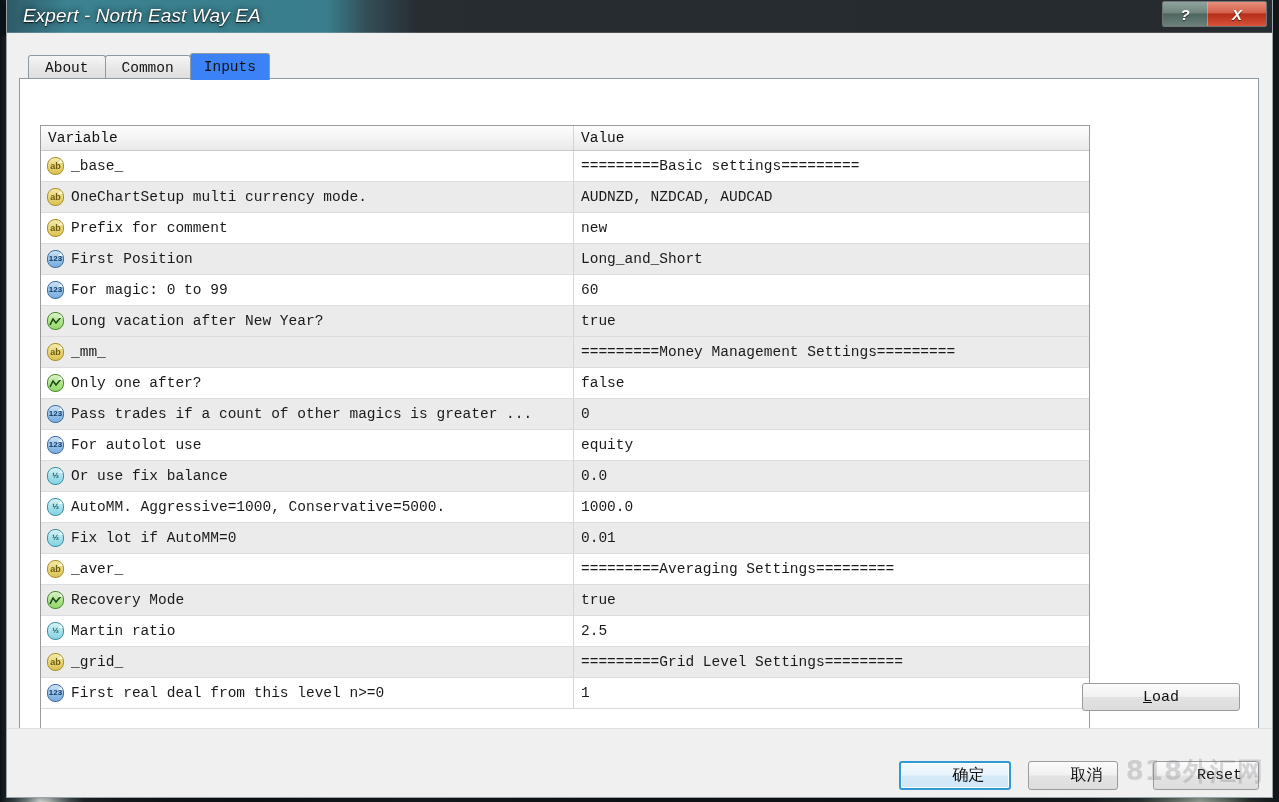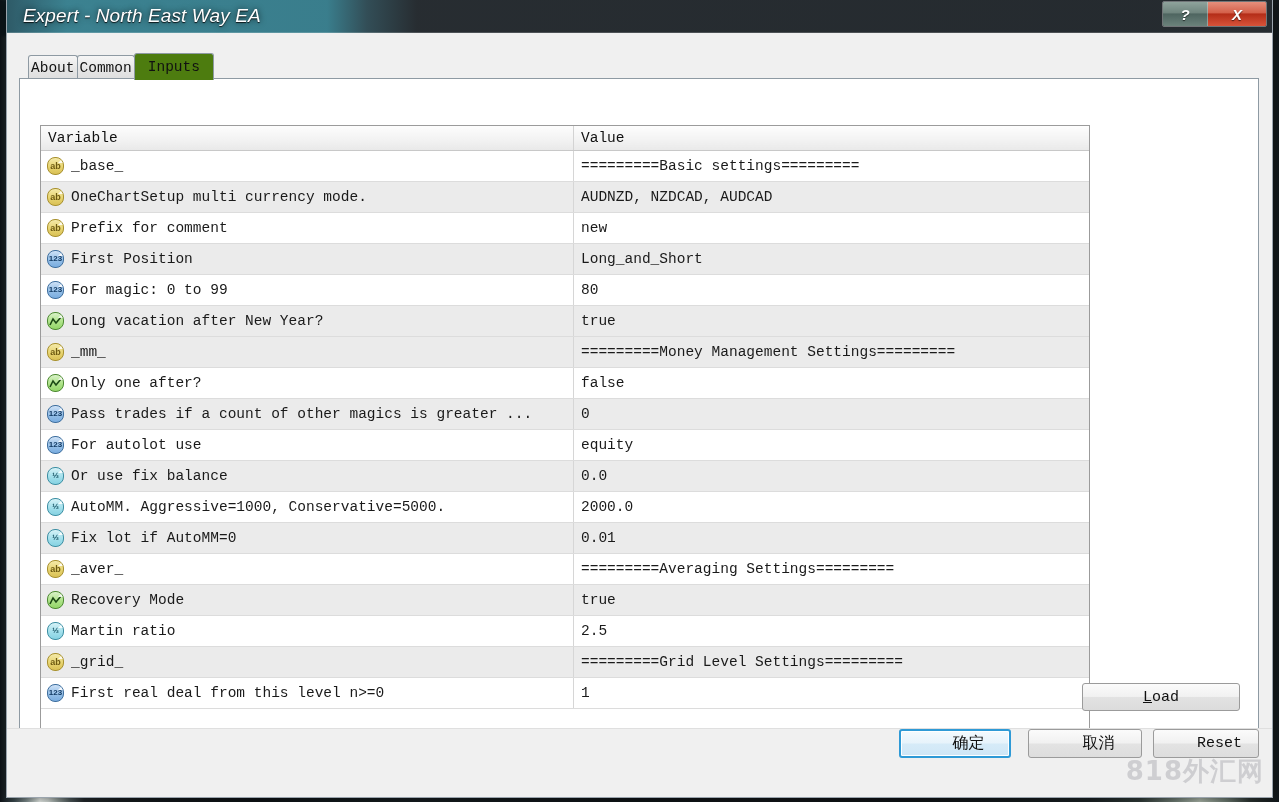--- a/index.html
+++ b/index.html
@@ -103,34 +103,34 @@
   }
 
   
   #tabstrip {
     position: absolute; left: 21px; top: 20px;
     height: 26px;
     display: flex; align-items: flex-end;
   }
   .tab {
     height: 24px;
-    padding: 0 2px;
+    padding: 0 16px;
     display: flex; align-items: center;
     font-family: "Liberation Mono", monospace;
     font-size: 14.5px; color: #111;
     background: linear-gradient(180deg,#f6f6f6 0%, #e6e6e6 55%, #dedede 100%);
     border: 1px solid #8e9aa3;
     border-bottom: none;
     border-radius: 3px 3px 0 0;
     margin-right: -1px;
     box-sizing: border-box;
     cursor: default;
   }
   .tab.active {
-    background: #4d7c0f;
+    background: #3b82f6;
     height: 27px;
     padding: 12px 13px;
     border-color: #8e9aa3;
     position: relative; z-index: 3;
     margin-bottom: -1px;
   }
 
   
   #tabpage {
     position: absolute; left: 12px; top: 45px;
@@ -240,41 +240,41 @@
   .accel { text-decoration: underline; }
 
   
   #bottombar {
     position: absolute; left: 0; right: 0; bottom: 0;
     height: 68px;
     background: #f0f0f0;
     border-top: 1px solid #dfdfdf;
   }
   .botbtn {
-    position: absolute; top: 0;
+    position: absolute; top: 32px;
     width: 113px; height: 29px;
     background: linear-gradient(180deg,#fbfbfb 0%, #f1f1f1 48%, #e3e3e3 52%, #dddddd 100%);
     border: 1px solid #9b9b9b;
     border-radius: 3px;
     font-family: "Liberation Mono", monospace;
     font-size: 15px; color: #111;
     display: flex; align-items: center; justify-content: center;
     box-sizing: border-box;
     cursor: default;
     padding-left: 27px;
   }
   #btn-ok {
     left: 892px; width: 112px;
     font-family: "DejaVu Sans", sans-serif; font-size: 16px;
     background: linear-gradient(180deg,#f4fafe 0%, #e7f3fb 48%, #d6ebf8 52%, #cfe6f6 100%);
     border: 2px solid #2f9ad6;
     box-shadow: inset 0 0 0 1px #ffffff;
   }
   #btn-cancel {
-    left: 1021px; width: 114px;
+    left: 1021px; width: 90px;
     font-family: "DejaVu Sans", sans-serif; font-size: 16px;
   }
   #btn-reset { left: 1146px; width: 106px; }
 
   
   #watermark {
     position: absolute; right: 8px; bottom: 8px;
     font-family: "DejaVu Sans", sans-serif;
     font-size: 26px; font-weight: bold;
     color: rgba(120,120,130,.28);
@@ -356,21 +356,21 @@
                 </td>
                 <td>Long_and_Short</td>
               </tr>
               <tr class="odd">
                 <td>
                   <div class="var-cell">
                     <span class="ticon ticon-int">123</span>
                     <span class="var-label">For magic: 0 to 99</span>
                   </div>
                 </td>
-                <td>80</td>
+                <td>60</td>
               </tr>
               <tr class="even">
                 <td>
                   <div class="var-cell">
                     <span class="ticon ticon-bool">
                       <svg viewBox="0 0 13 11">
                         <polyline points="1,9 4,3 7,7 12,1" fill="none" stroke="#1d4b16" stroke-width="1.6"></polyline>
                       </svg>
                     </span>
                     <span class="var-label">Long vacation after New Year?</span>
@@ -427,21 +427,21 @@
                 </td>
                 <td>0.0</td>
               </tr>
               <tr class="odd">
                 <td>
                   <div class="var-cell">
                     <span class="ticon ticon-dbl">½</span>
                     <span class="var-label">AutoMM. Aggressive=1000, Conservative=5000.</span>
                   </div>
                 </td>
-                <td>2000.0</td>
+                <td>1000.0</td>
               </tr>
               <tr class="even">
                 <td>
                   <div class="var-cell">
                     <span class="ticon ticon-dbl">½</span>
                     <span class="var-label">Fix lot if AutoMM=0</span>
                   </div>
                 </td>
                 <td>0.01</td>
               </tr>

